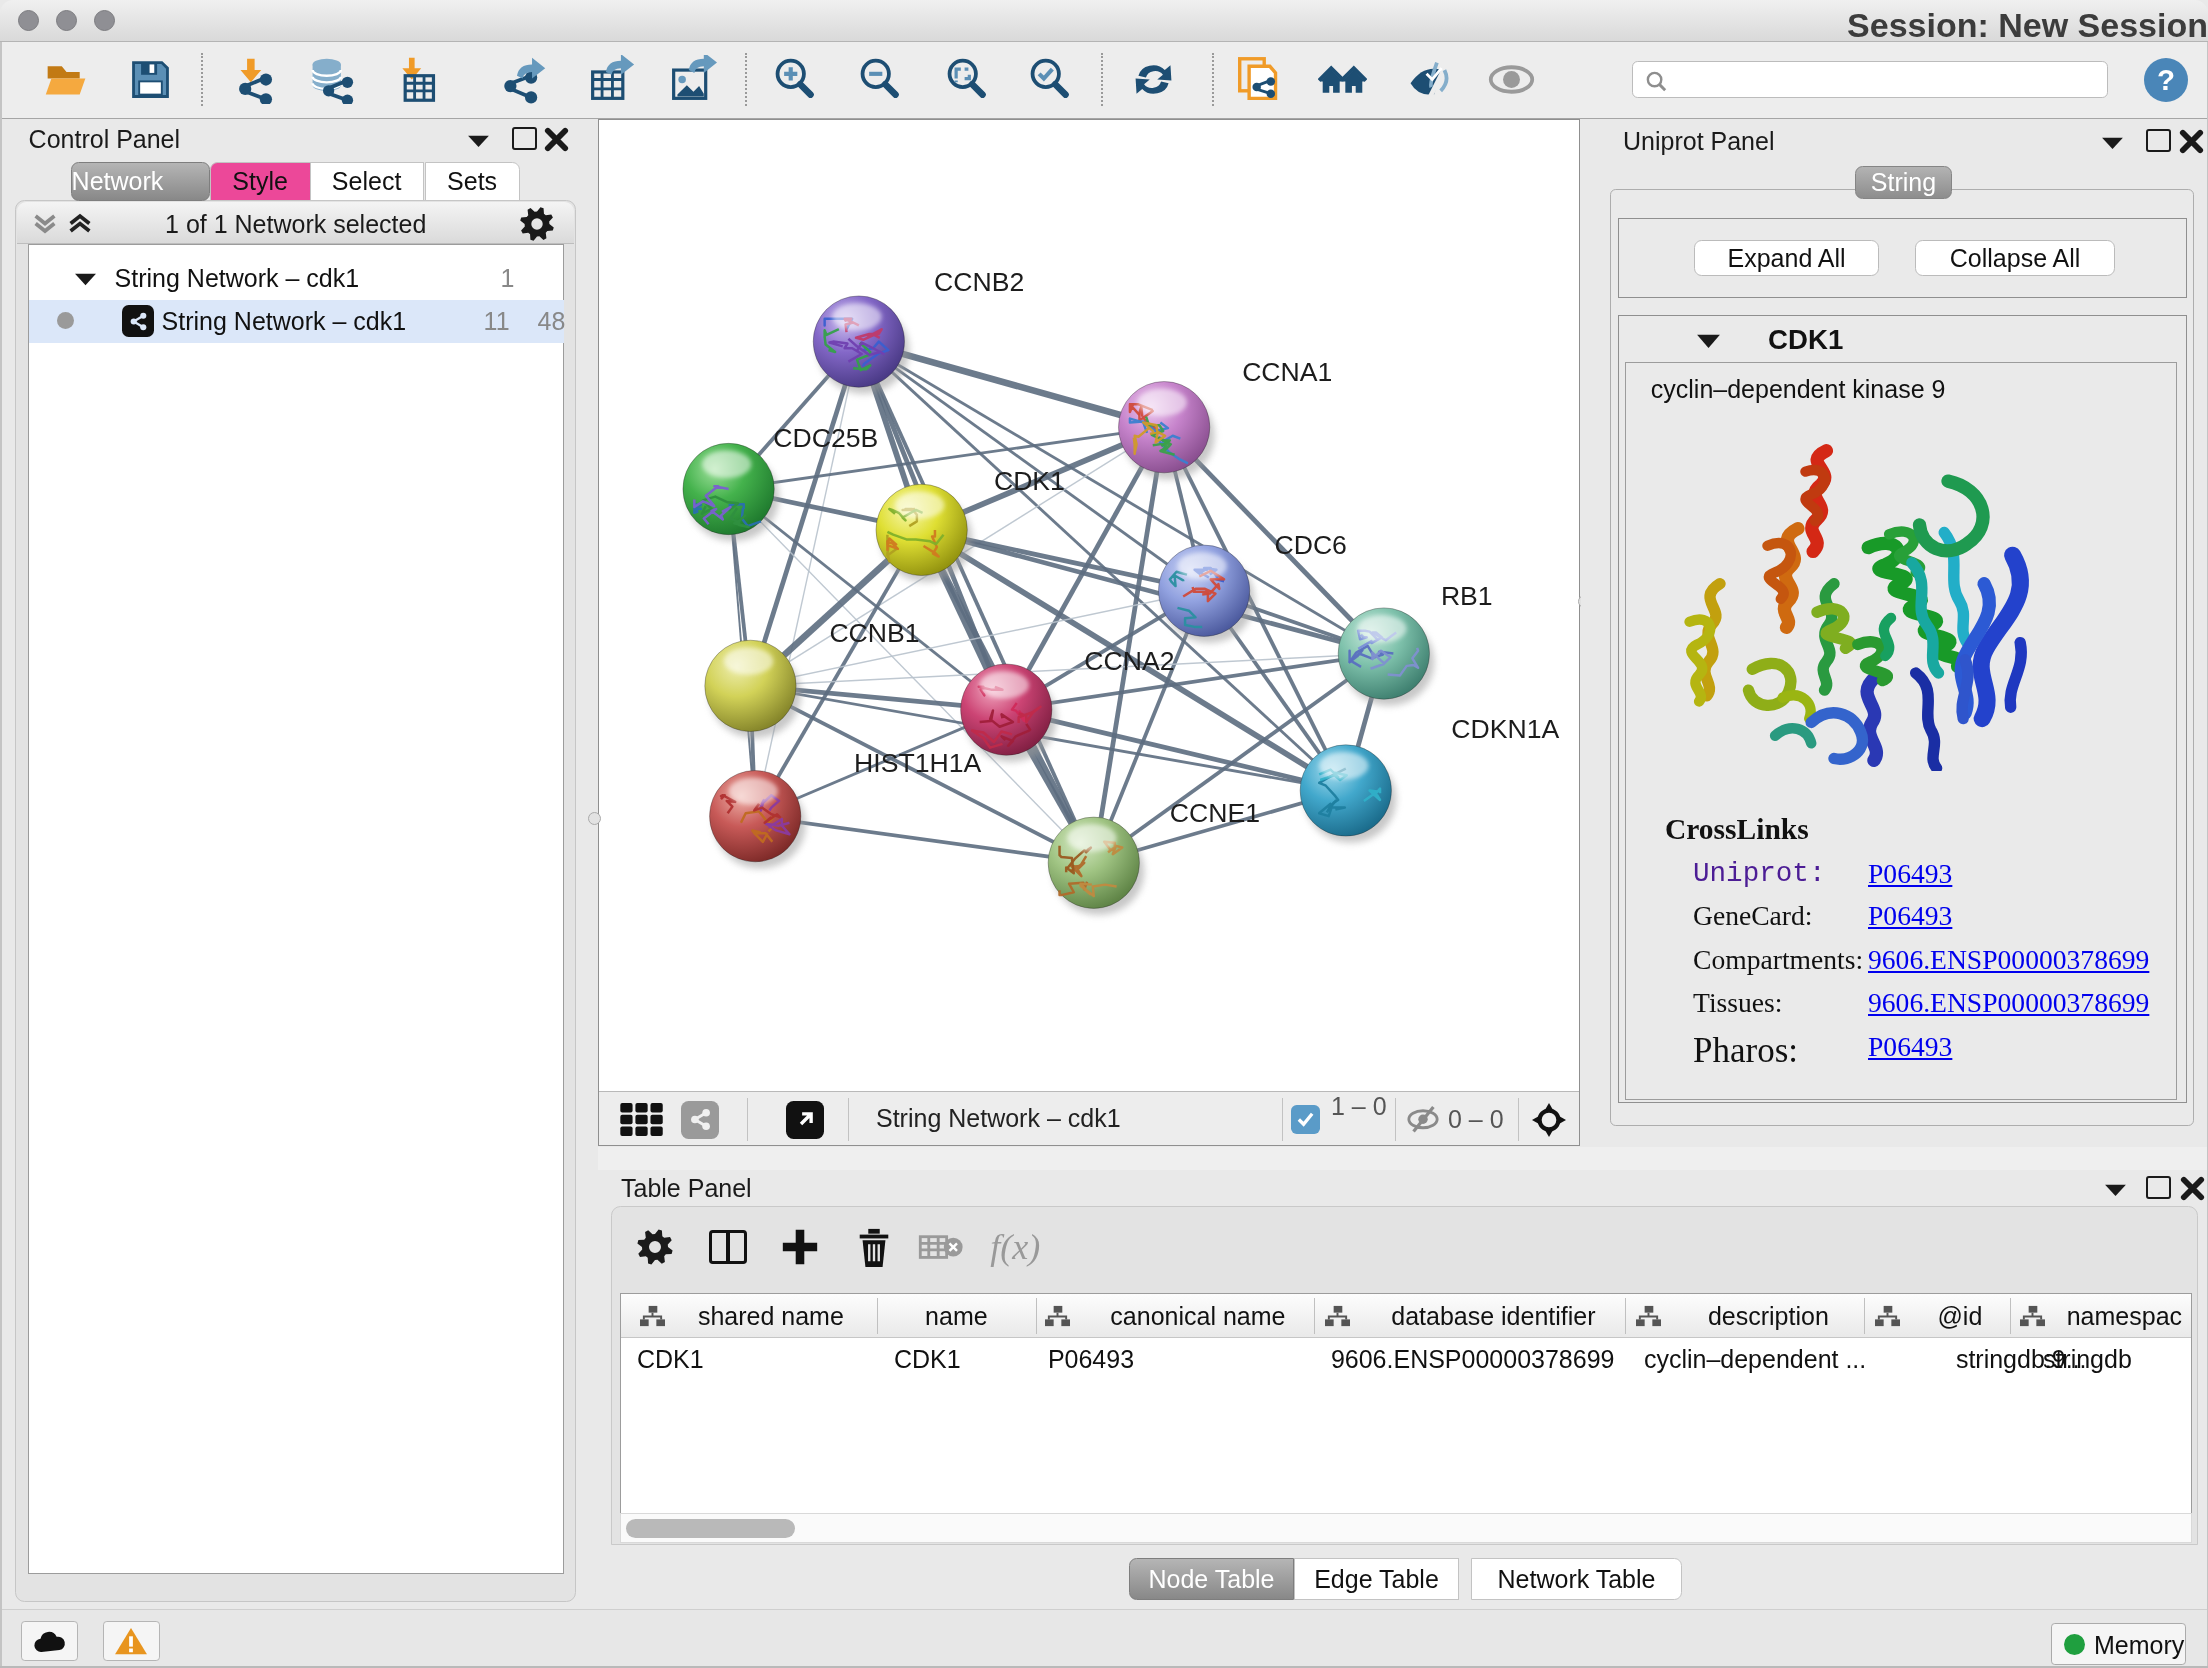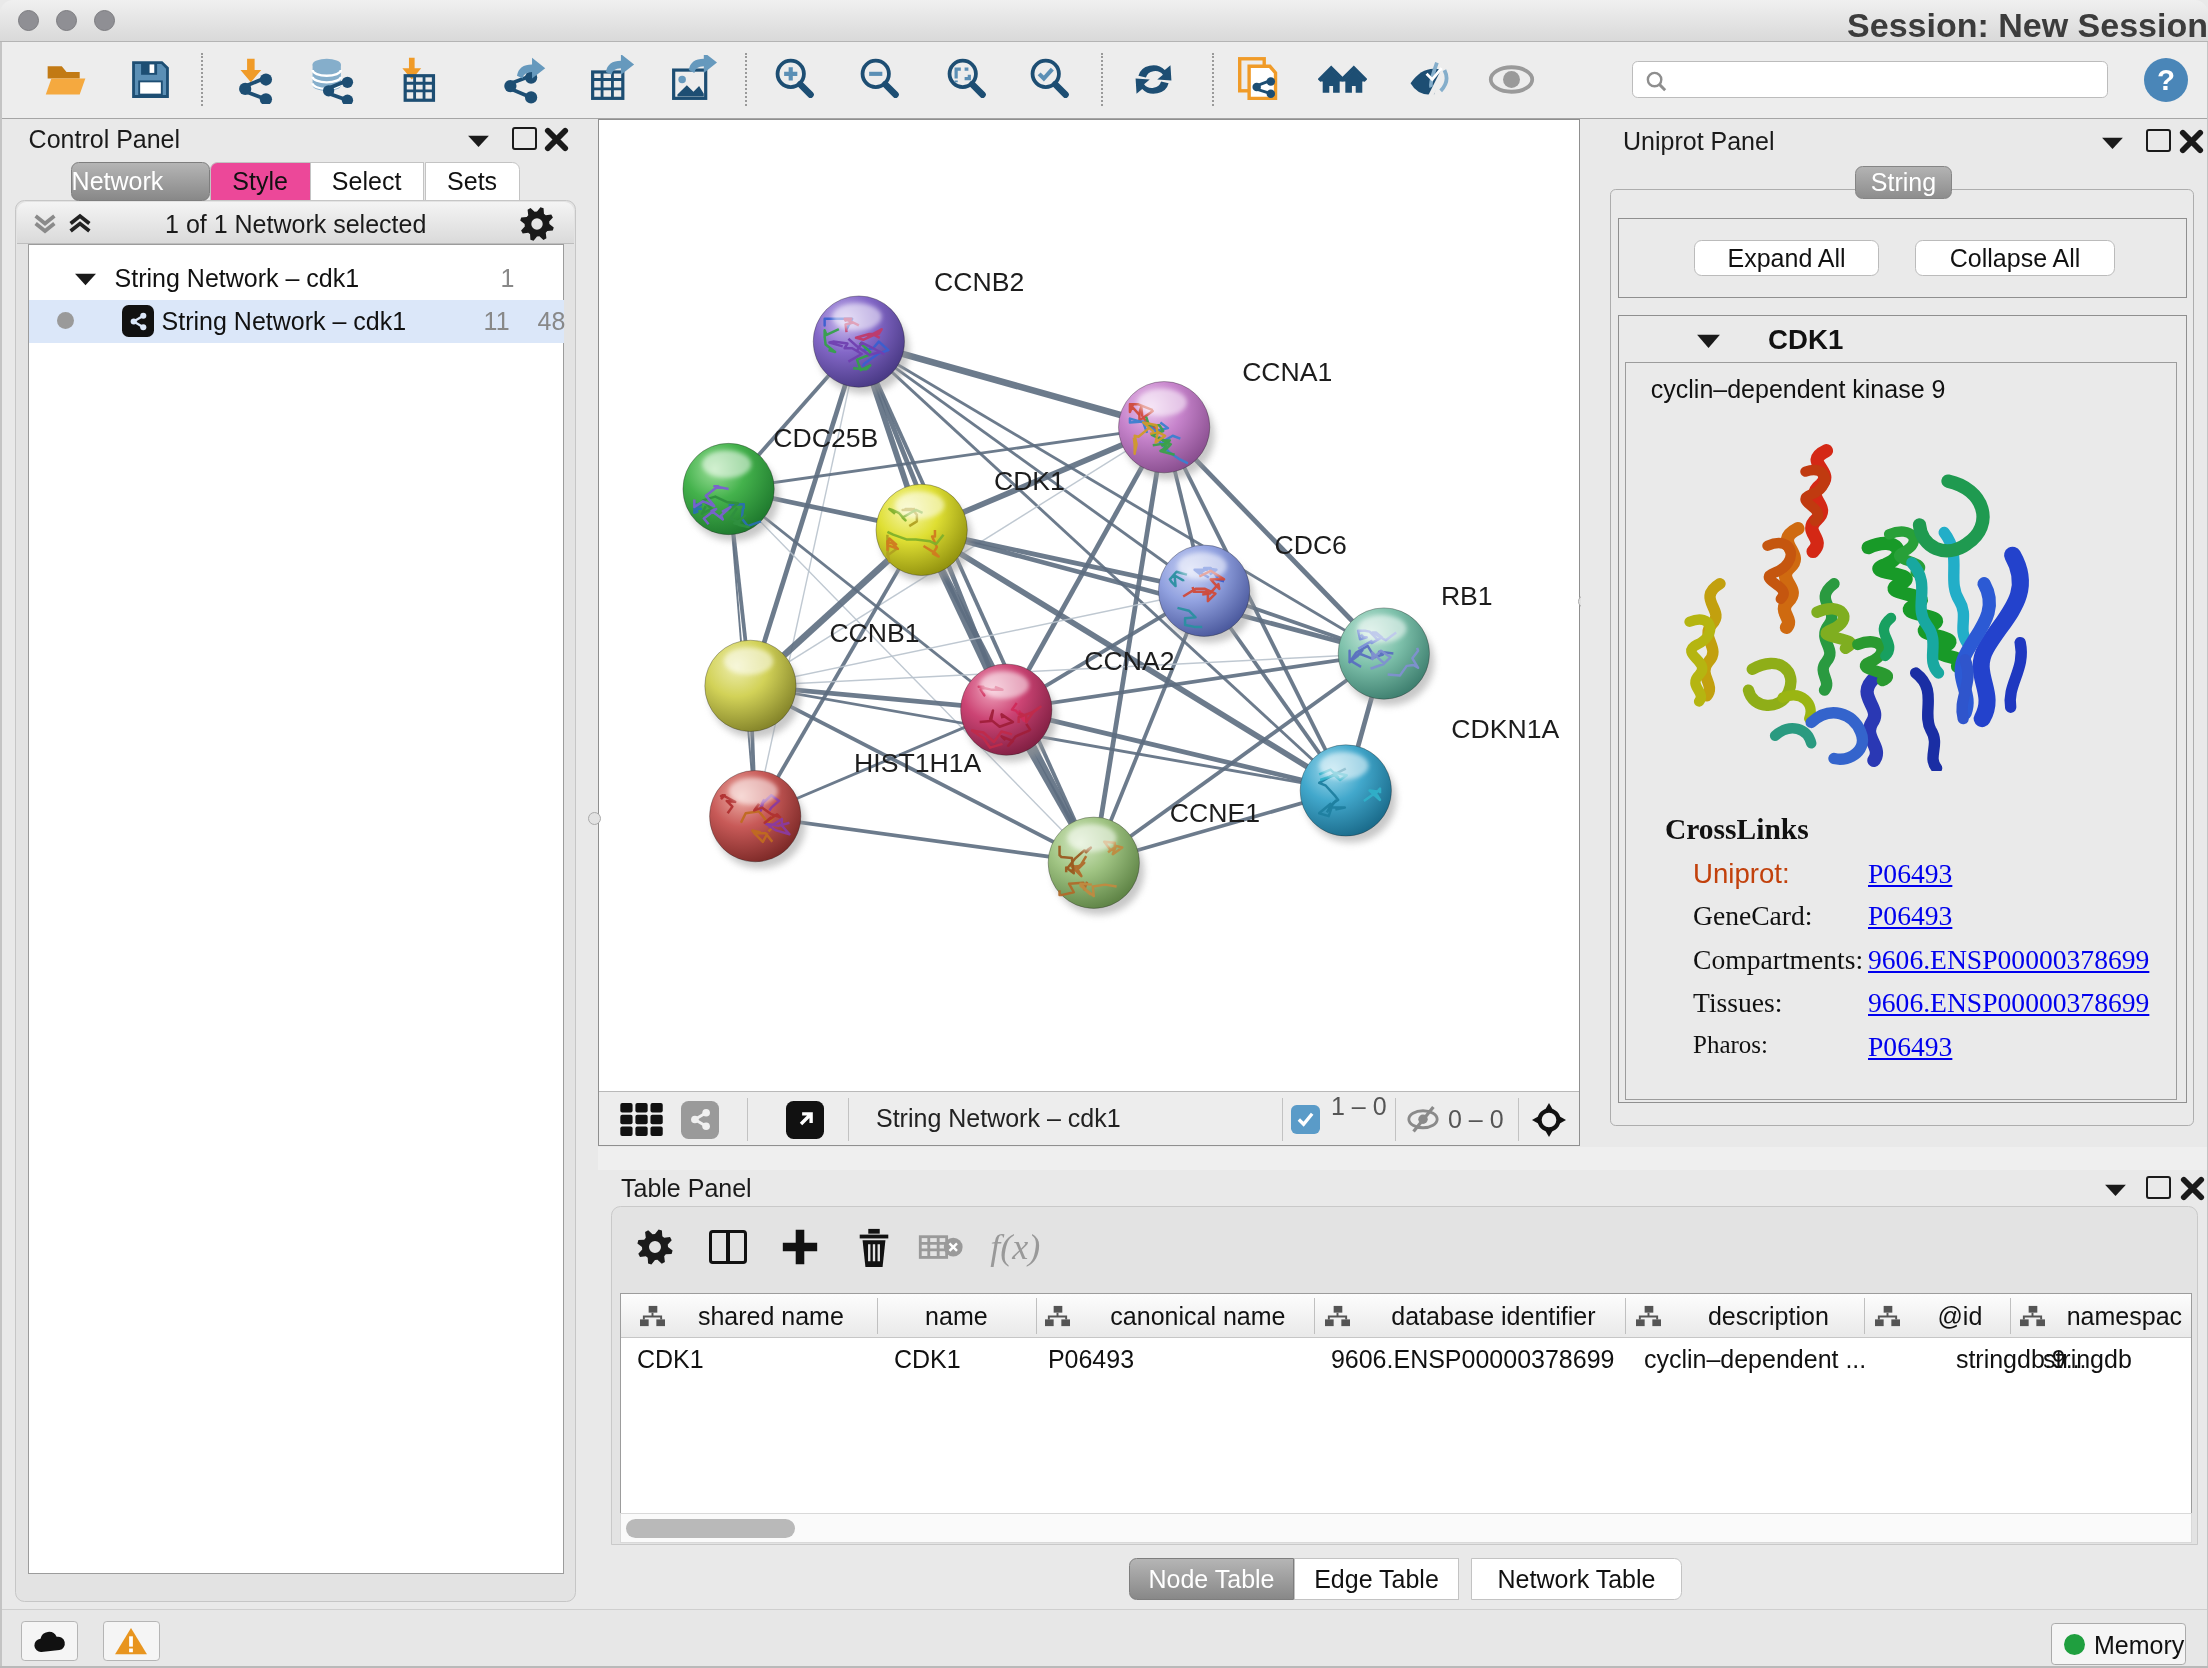--- a/index.html
+++ b/index.html
@@ -510,29 +510,29 @@
     <path d="M224,246 c-24,20 8,32 -4,48 c-10,16 12,26 2,40" fill="none" stroke="#2a38b4" stroke-width="14" stroke-linecap="round"></path>
     <path d="M266,242 c24,18 6,42 16,60 c10,16 -4,28 6,40" fill="none" stroke="#1a2ea4" stroke-width="12" stroke-linecap="round"></path>
     <path d="M156,294 c20,-18 44,-10 52,10 c8,18 -10,32 -28,28" fill="none" stroke="#3464cc" stroke-width="12" stroke-linecap="round"></path>
     <path d="M118,308 c16,-14 34,-8 38,8" fill="none" stroke="#2a9a80" stroke-width="11" stroke-linecap="round"></path>
     <path d="M162,178 c26,-12 40,8 16,18 c-26,10 38,8 14,20" fill="none" stroke="#7fae20" stroke-width="12" stroke-linecap="round"></path>
     <path d="M205,212 c24,-10 36,8 14,18 c-24,10 34,10 12,20" fill="none" stroke="#2a9a30" stroke-width="12" stroke-linecap="round"></path>
     <path d="M240,184 c-20,16 8,26 -6,40" fill="none" stroke="#18a060" stroke-width="11" stroke-linecap="round"></path>
     <path d="M318,228 c10,24 -8,40 -2,62" fill="none" stroke="#2f55cc" stroke-width="12" stroke-linecap="round"></path>
   </svg>
 <div class="abs" style="left:1665px;top:813px;font-family:'Liberation Serif',serif;font-size:29.5px;font-weight:700;color:#111">CrossLinks</div>
-<div class="abs" style="left:1693px;top:858px;font-family:Liberation Sans, sans-serif;font-size:27.6px;color:#c2410c">Uniprot:</div>
+<div class="abs" style="left:1693px;top:858px;font-family:Liberation Mono, monospace;font-size:27.6px;color:#4c1d95">Uniprot:</div>
 <div class="abs" style="left:1868px;top:858px;font-family:'Liberation Serif',serif;font-size:27.6px;color:#0000ee;text-decoration:underline">P06493</div>
 <div class="abs" style="left:1693px;top:900px;font-family:'Liberation Serif',serif;font-size:27.6px;color:#111">GeneCard:</div>
 <div class="abs" style="left:1868px;top:900px;font-family:'Liberation Serif',serif;font-size:27.6px;color:#0000ee;text-decoration:underline">P06493</div>
 <div class="abs" style="left:1693px;top:944px;font-family:'Liberation Serif',serif;font-size:27.6px;color:#111">Compartments:</div>
 <div class="abs" style="left:1868px;top:944px;font-family:'Liberation Serif',serif;font-size:27.6px;color:#0000ee;text-decoration:underline">9606.ENSP00000378699</div>
 <div class="abs" style="left:1693px;top:987px;font-family:'Liberation Serif',serif;font-size:27.6px;color:#111">Tissues:</div>
 <div class="abs" style="left:1868px;top:987px;font-family:'Liberation Serif',serif;font-size:27.6px;color:#0000ee;text-decoration:underline">9606.ENSP00000378699</div>
-<div class="abs" style="left:1693px;top:1031px;font-family:'Liberation Serif',serif;font-size:25px;color:#111">Pharos:</div>
+<div class="abs" style="left:1693px;top:1031px;font-family:'Liberation Serif',serif;font-size:35px;color:#111">Pharos:</div>
 <div class="abs" style="left:1868px;top:1031px;font-family:'Liberation Serif',serif;font-size:27.6px;color:#0000ee;text-decoration:underline">P06493</div>
 <div class="abs" style="left:598px;top:1147px;width:1610px;height:23px;background:#efefef"></div>
 <div class="abs" style="left:598px;top:1170px;width:1610px;height:438px;background:#e9e9e9">
     <div class="abs" style="left:23px;top:3.8px;font-size:25px;color:#1a1a1a">Table Panel</div>
     <svg class="ic" style="left:1505px;top:11.4px" width="25" height="17" viewBox="0 0 26 18">
       <polygon points="2,4 24,4 13,16" fill="#1a1a1a"></polygon>
     </svg>
     <div class="abs" style="left:1548px;top:5.7px;width:25px;height:23px;border:2.9px solid #1a1a1a;border-radius:2.9px"></div>
     <svg class="ic" style="left:1581px;top:4.8px" width="27" height="27" viewBox="0 0 28 28">
       <path d="M5,5 L23,23 M23,5 L5,23" stroke="#1a1a1a" stroke-width="6" stroke-linecap="round"></path>

